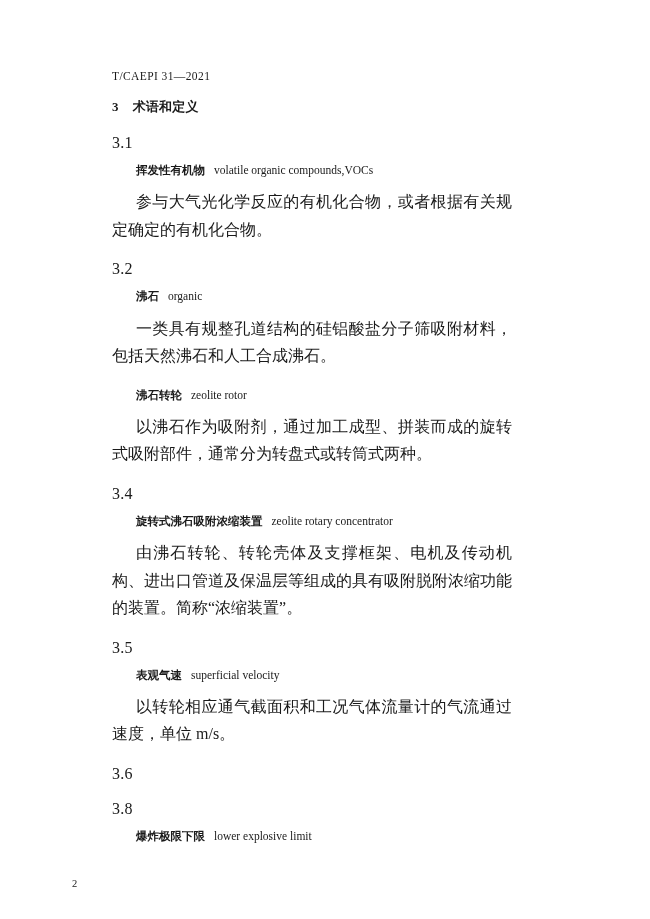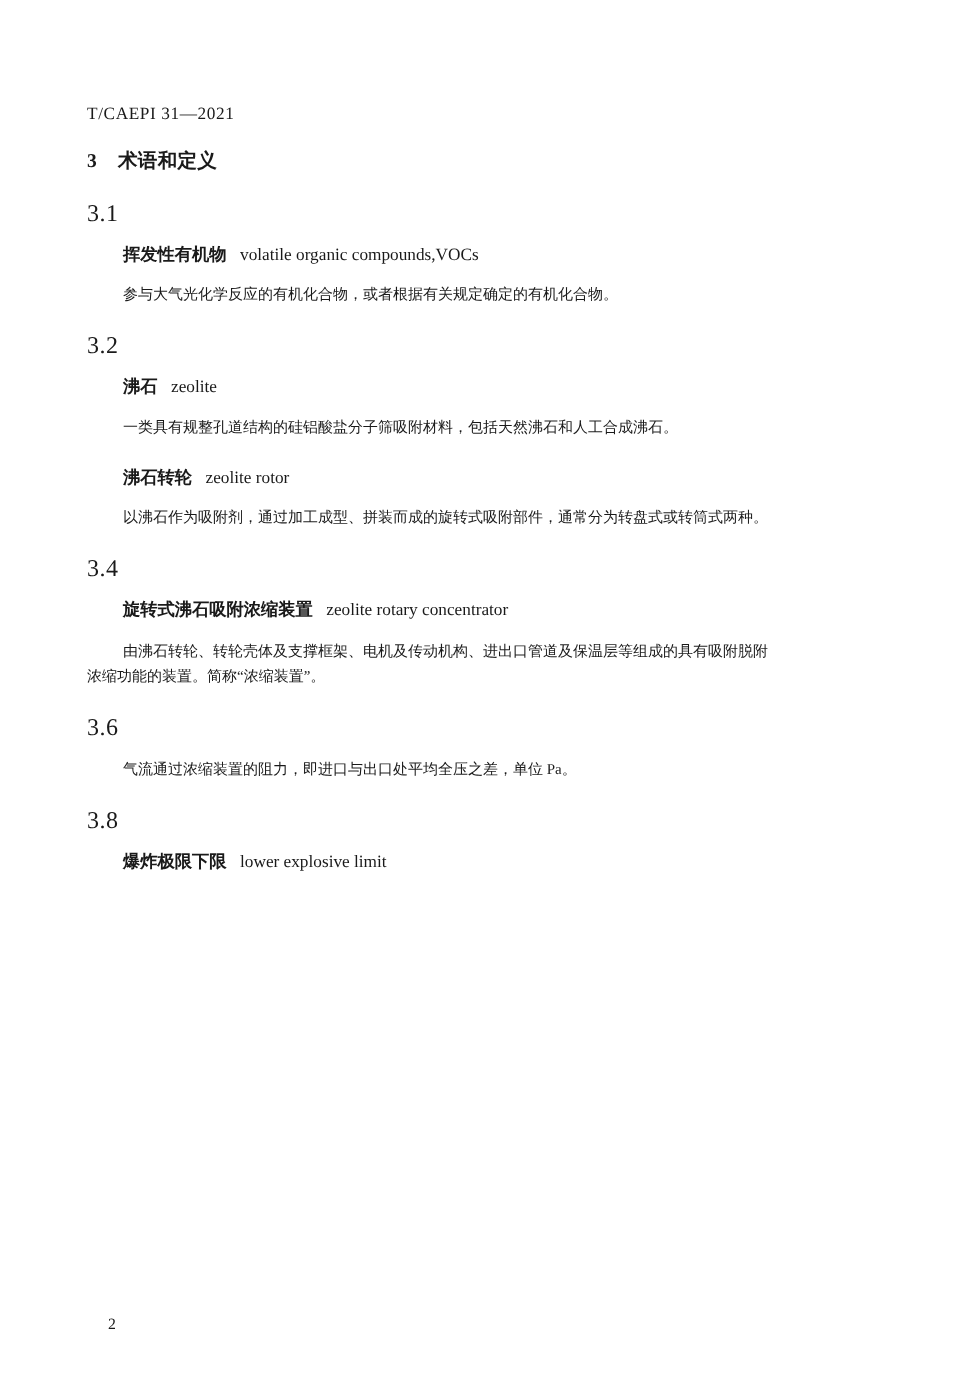--- a/index.html
+++ b/index.html
@@ -14,21 +14,21 @@
     color: #1a1a1a;
     position: relative;
     overflow: hidden;
   }
   .page {
     position: absolute;
     left: 0; top: 0;
     width: 584px;
     height: 919px;
     box-sizing: border-box;
-    padding: 70px 72px 40px 58px;
+    padding: 70px 72px 40px 112px;
   }
   .header {
     font-size: 11.5px;
     letter-spacing: 0.4px;
     margin-bottom: 16px;
     color: #1a1a1a;
     font-family: "Liberation Serif", serif;
   }
   .section-head {
     font-size: 13px;
@@ -61,21 +61,21 @@
   }
   .term-title .cn {
     font-weight: bold;
     font-family: Liberation Serif, serif;
   }
   .term-title .en {
     font-weight: normal;
     margin-left: 9px;
   }
   .term-body {
-    font-size: 10px;
+    font-size: 16px;
     text-indent: 24px;
     line-height: 1.72;
     text-align: justify;
   }
   .footer-page {
     position: absolute;
     left: 72px;
     bottom: 30px;
     font-size: 10.5px;
     color: #1a1a1a;
@@ -94,39 +94,43 @@
 
 
   <div class="term">
     <div class="term-num">3.1</div>
     <div class="term-title"><span class="cn">挥发性有机物</span><span class="en">volatile organic compounds,VOCs</span></div>
     <div class="term-body">参与大气光化学反应的有机化合物，或者根据有关规定确定的有机化合物。</div>
   </div>
 
   <div class="term">
     <div class="term-num">3.2</div>
-    <div class="term-title"><span class="cn">沸石</span><span class="en">zeolite</span></div>
+    <div class="term-title"><span class="cn">沸石</span><span class="en">organic</span></div>
     <div class="term-body">一类具有规整孔道结构的硅铝酸盐分子筛吸附材料，包括天然沸石和人工合成沸石。</div>
   </div>
 
   <div class="term">
     <div class="term-title"><span class="cn">沸石转轮</span><span class="en">zeolite rotor</span></div>
     <div class="term-body">以沸石作为吸附剂，通过加工成型、拼装而成的旋转式吸附部件，通常分为转盘式或转筒式两种。</div>
   </div>
 
   <div class="term">
     <div class="term-num">3.4</div>
     <div class="term-title"><span class="cn">旋转式沸石吸附浓缩装置</span><span class="en">zeolite rotary concentrator</span></div>
     <div class="term-body">由沸石转轮、转轮壳体及支撑框架、电机及传动机构、进出口管道及保温层等组成的具有吸附脱附浓缩功能的装置。简称“浓缩装置”。</div>
   </div>
 
+  <div class="term">
+    <div class="term-num">3.5</div>
+    <div class="term-title"><span class="cn">表观气速</span><span class="en">superficial velocity</span></div>
+    <div class="term-body">以转轮相应通气截面积和工况气体流量计的气流通过速度，单位 m/s。</div>
+  </div>
 
   <div class="term">
     <div class="term-num">3.6</div>
-    <div class="term-body">气流通过浓缩装置的阻力，即进口与出口处平均全压之差，单位 Pa。</div>
   </div>
 
 
   <div class="term">
     <div class="term-num">3.8</div>
     <div class="term-title"><span class="cn">爆炸极限下限</span><span class="en">lower explosive limit</span></div>
   </div>
 
   <div class="footer-page">2</div>
 </div>

